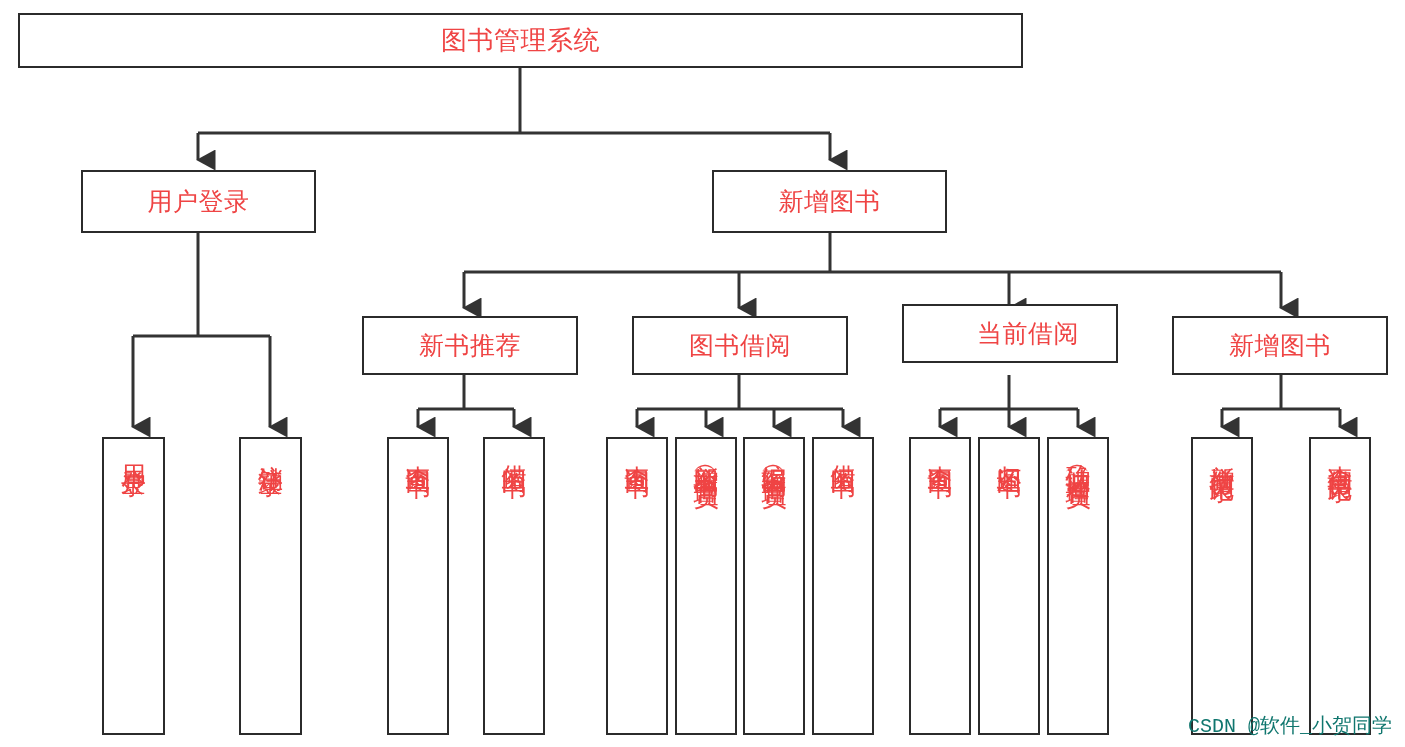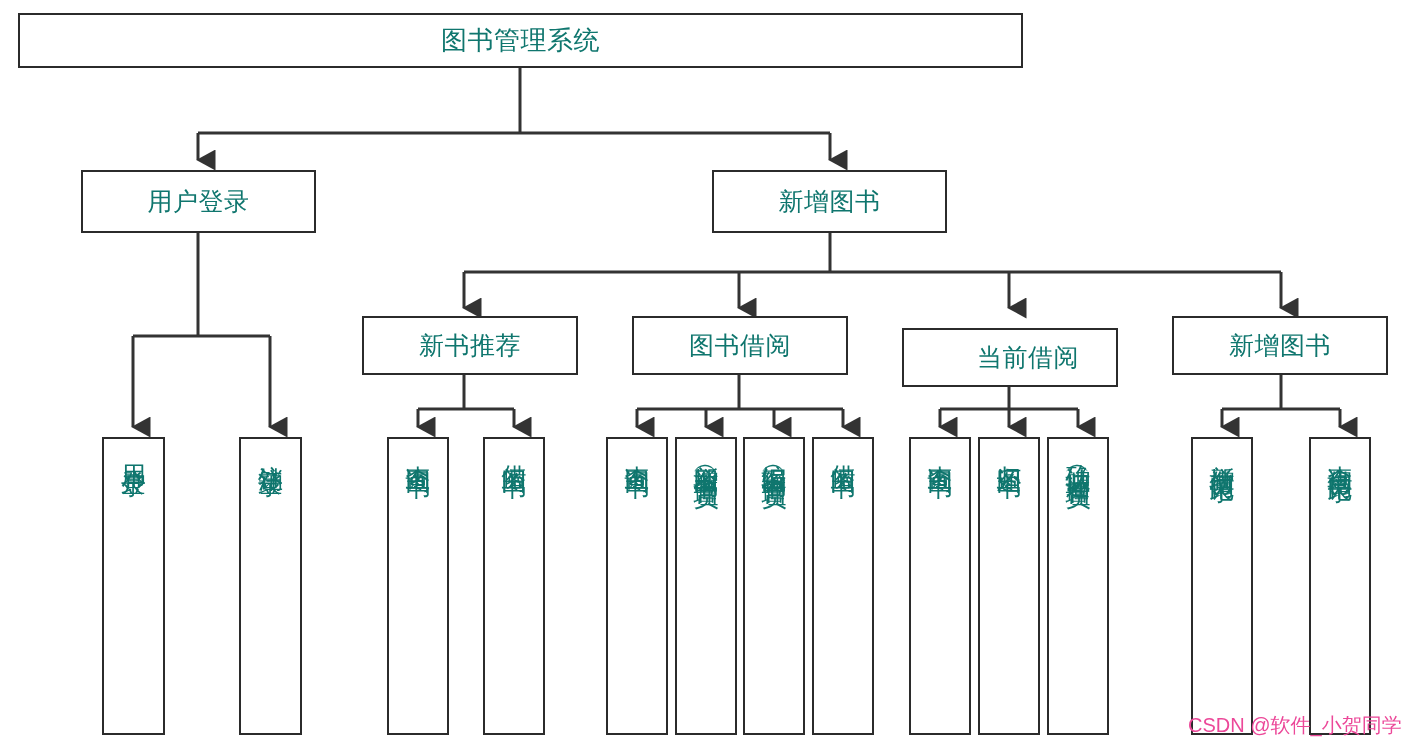--- a/index.html
+++ b/index.html
@@ -30,21 +30,21 @@
     position: absolute;
     box-sizing: border-box;
     background: #ffffff;
     border: 2px solid #2b2b2b;
     display: flex;
     align-items: center;
     justify-content: center;
     z-index: 2;
   }
   .node-label {
-    color: #0f766e;
+    color: #ef4444;
     line-height: 1.12;
     letter-spacing: 0.5px;
     white-space: nowrap;
     text-align: center;
     font-family: Liberation Serif, serif;
   }
   .node.horizontal .node-label {
     writing-mode: horizontal-tb;
     font-size: 25px;
   }
@@ -61,24 +61,24 @@
     line-height: 1;
   }
   .node.root .node-label {
     font-size: 26px;
   }
   .watermark {
     position: absolute;
     left: 1188px;
     top: 712px;
     font-size: 20px;
-    color: #ec4899;
+    color: #0f766e;
     white-space: nowrap;
     z-index: 5;
-    font-family: Liberation Sans, sans-serif;
+    font-family: Liberation Mono, monospace;
   }
 </style>
 </head>
 <body>
 
 <div id="diagram-canvas">
 
   <svg id="edge-layer" viewBox="0 0 1405 747" xmlns="http://www.w3.org/2000/svg">
     <defs>
       <marker id="arrow" viewBox="0 0 12 12" refX="6" refY="10" markerWidth="7" markerHeight="9" orient="auto-start-reverse">
@@ -140,21 +140,21 @@
   <div class="node horizontal" style="left:712px; top:170px; width:235px; height:63px;">
     <span class="node-label">新增图书</span>
   </div>
 
   <div class="node horizontal" style="left:362px; top:316px; width:216px; height:59px;">
     <span class="node-label">新书推荐</span>
   </div>
   <div class="node horizontal" style="left:632px; top:316px; width:216px; height:59px;">
     <span class="node-label">图书借阅</span>
   </div>
-  <div class="node horizontal" style="left:902px; top:328px; width:216px; height:59px;padding-left:36px;">
+  <div class="node horizontal" style="left:902px; top:304px; width:216px; height:59px;padding-left:36px;">
     <span class="node-label">当前借阅</span>
   </div>
   <div class="node horizontal" style="left:1172px; top:316px; width:216px; height:59px;">
     <span class="node-label">新增图书</span>
   </div>
 
   <div class="node vertical" style="left:102px; top:437px; width:63px; height:298px;">
     <span class="node-label">用户登录</span>
   </div>
   <div class="node vertical" style="left:239px; top:437px; width:63px; height:298px;">

